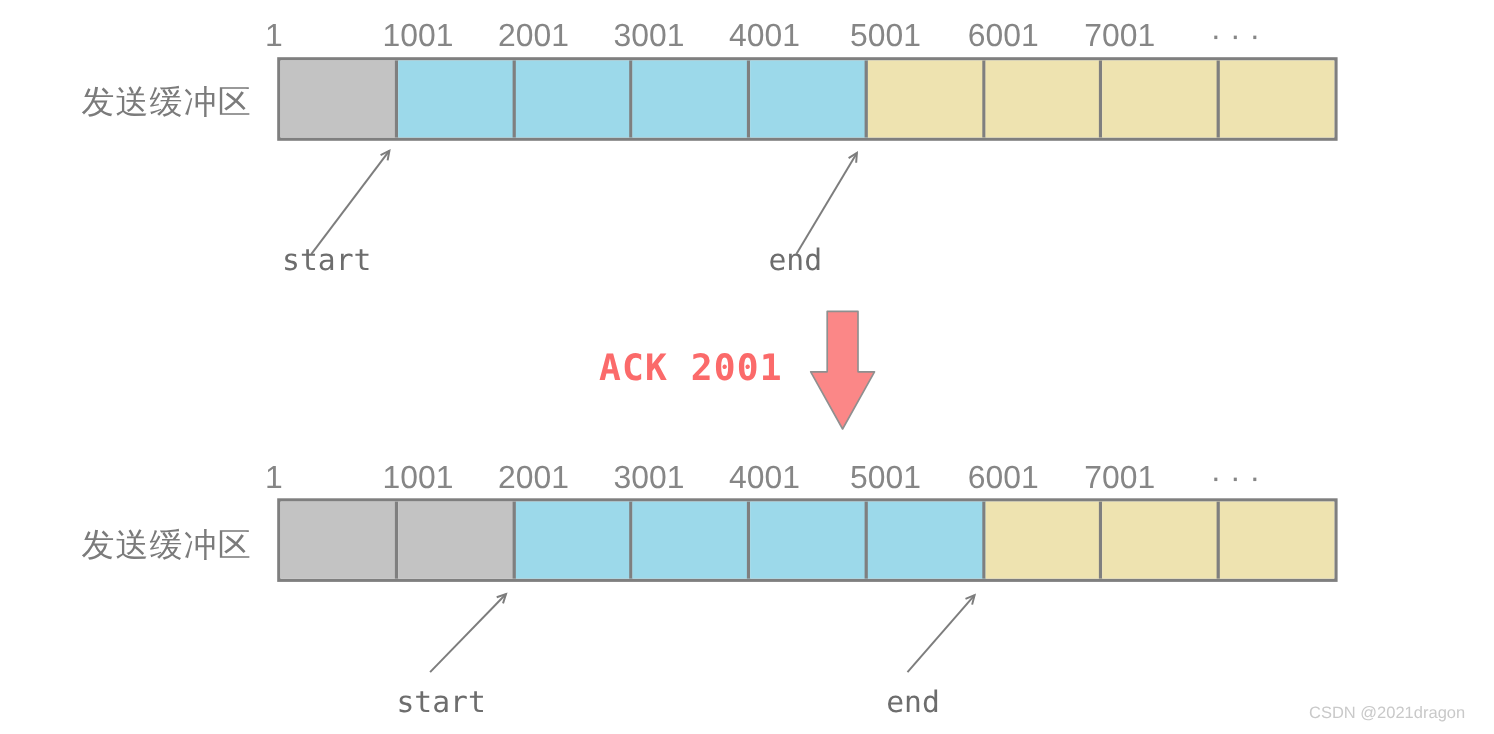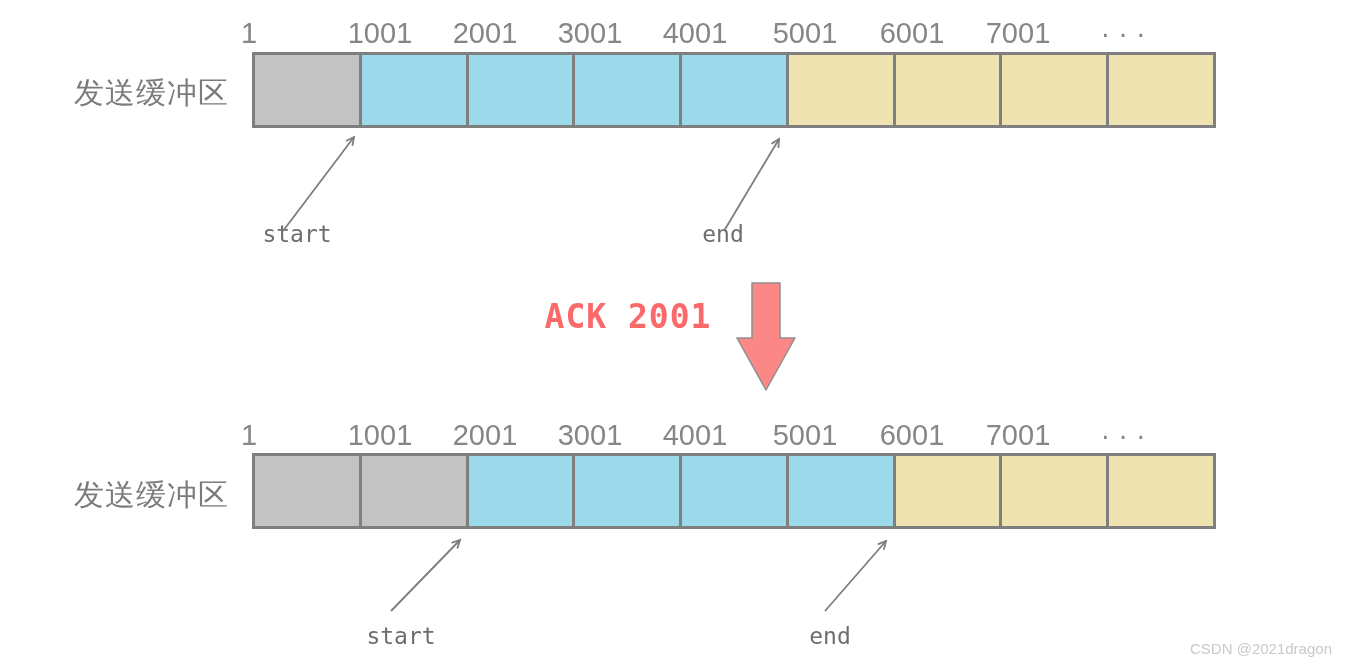--- a/index.html
+++ b/index.html
@@ -21,21 +21,21 @@
   }
   .buffer{
     position:absolute;left:252px;width:964px;height:76px;
     border:3px solid var(--border-gray);box-sizing:border-box;display:flex;
   }
   .cell{flex:1;border-right:3px solid var(--border-gray)}
   .cell:last-child{border-right:none}
   .ptr-label{
     position:absolute;transform:translateX(-50%);
     font-family:"DejaVu Sans Mono","Liberation Mono",monospace;
-    font-size:23px;color:var(--pointer-gray);white-space:nowrap;
+    font-size:27px;color:var(--pointer-gray);white-space:nowrap;
   }
   .ack{
     position:absolute;transform:translateX(-50%);
     font-family:"DejaVu Sans Mono","Liberation Mono",monospace;
     font-size:33px;font-weight:bold;color:var(--ack-red);
     letter-spacing:1px;white-space:pre;
   }
   .watermark{position:absolute;font-size:15px;color:var(--wm-gray);white-space:nowrap}
   svg.overlay{position:absolute;left:0;top:0;width:1358px;height:667px;pointer-events:none}
 </style>
@@ -66,21 +66,21 @@
       <div class="cell" style="background: rgb(156, 217, 234);"></div>
       <div class="cell" style="background: rgb(238, 227, 176);"></div>
       <div class="cell" style="background: rgb(238, 227, 176);"></div>
       <div class="cell" style="background: rgb(238, 227, 176);"></div>
       <div class="cell" style="background: rgb(238, 227, 176);"></div>
     </div>
 
   <div class="ptr-label" style="left:297px;top:221px">start</div>
   <div class="ptr-label" style="left:723px;top:221px">end</div>
 
-  <div class="ack" style="left:628px;top:297px">ACK 2001</div>
+  <div class="ack" style="left:628px;top:314px">ACK 2001</div>
 
   <div class="cn-label" style="left:74px;top:475px">发送缓冲区</div>
 
   <div class="tick-row" style="top:419px">
       <span class="tick" style="left: 249px;">1</span>
       <span class="tick" style="left: 380px;">1001</span>
       <span class="tick" style="left: 485px;">2001</span>
       <span class="tick" style="left: 590px;">3001</span>
       <span class="tick" style="left: 695px;">4001</span>
       <span class="tick" style="left: 805px;">5001</span>

